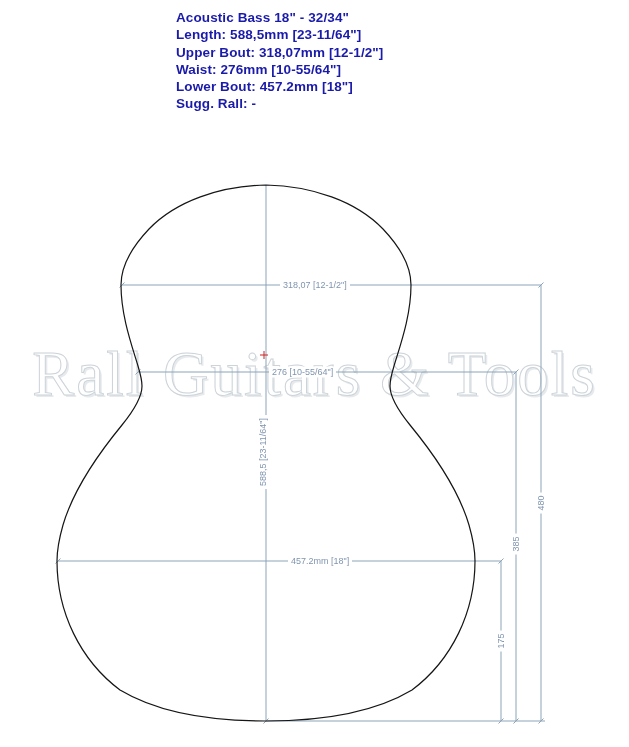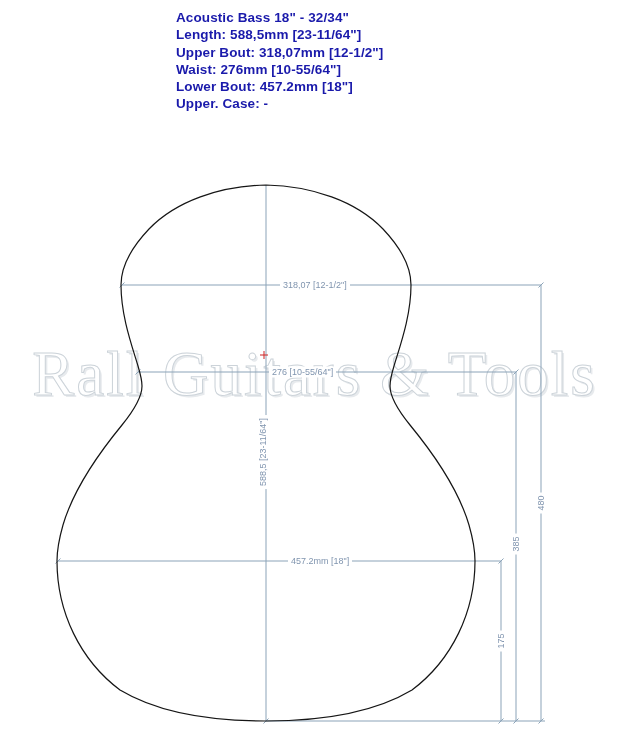--- a/index.html
+++ b/index.html
@@ -70,21 +70,21 @@
 <div class="page">
 
   <div class="watermark">Rall Guitars &amp; Tools</div>
 
   <div class="spec-block">
     <div>Acoustic Bass 18" - 32/34"</div>
     <div>Length: 588,5mm [23-11/64"]</div>
     <div>Upper Bout: 318,07mm [12-1/2"]</div>
     <div>Waist: 276mm [10-55/64"]</div>
     <div>Lower Bout: 457.2mm [18"]</div>
-    <div>Upper. Case: -</div>
+    <div>Sugg. Rall: -</div>
   </div>
 
   <svg class="drawing" width="629" height="747" viewBox="0 0 629 747">
 
     <g stroke="#8ba3b8" stroke-width="1" fill="none">
 
       <line x1="266" y1="185" x2="266" y2="721"></line>
 
       <line x1="122" y1="285" x2="541" y2="285"></line>
 

